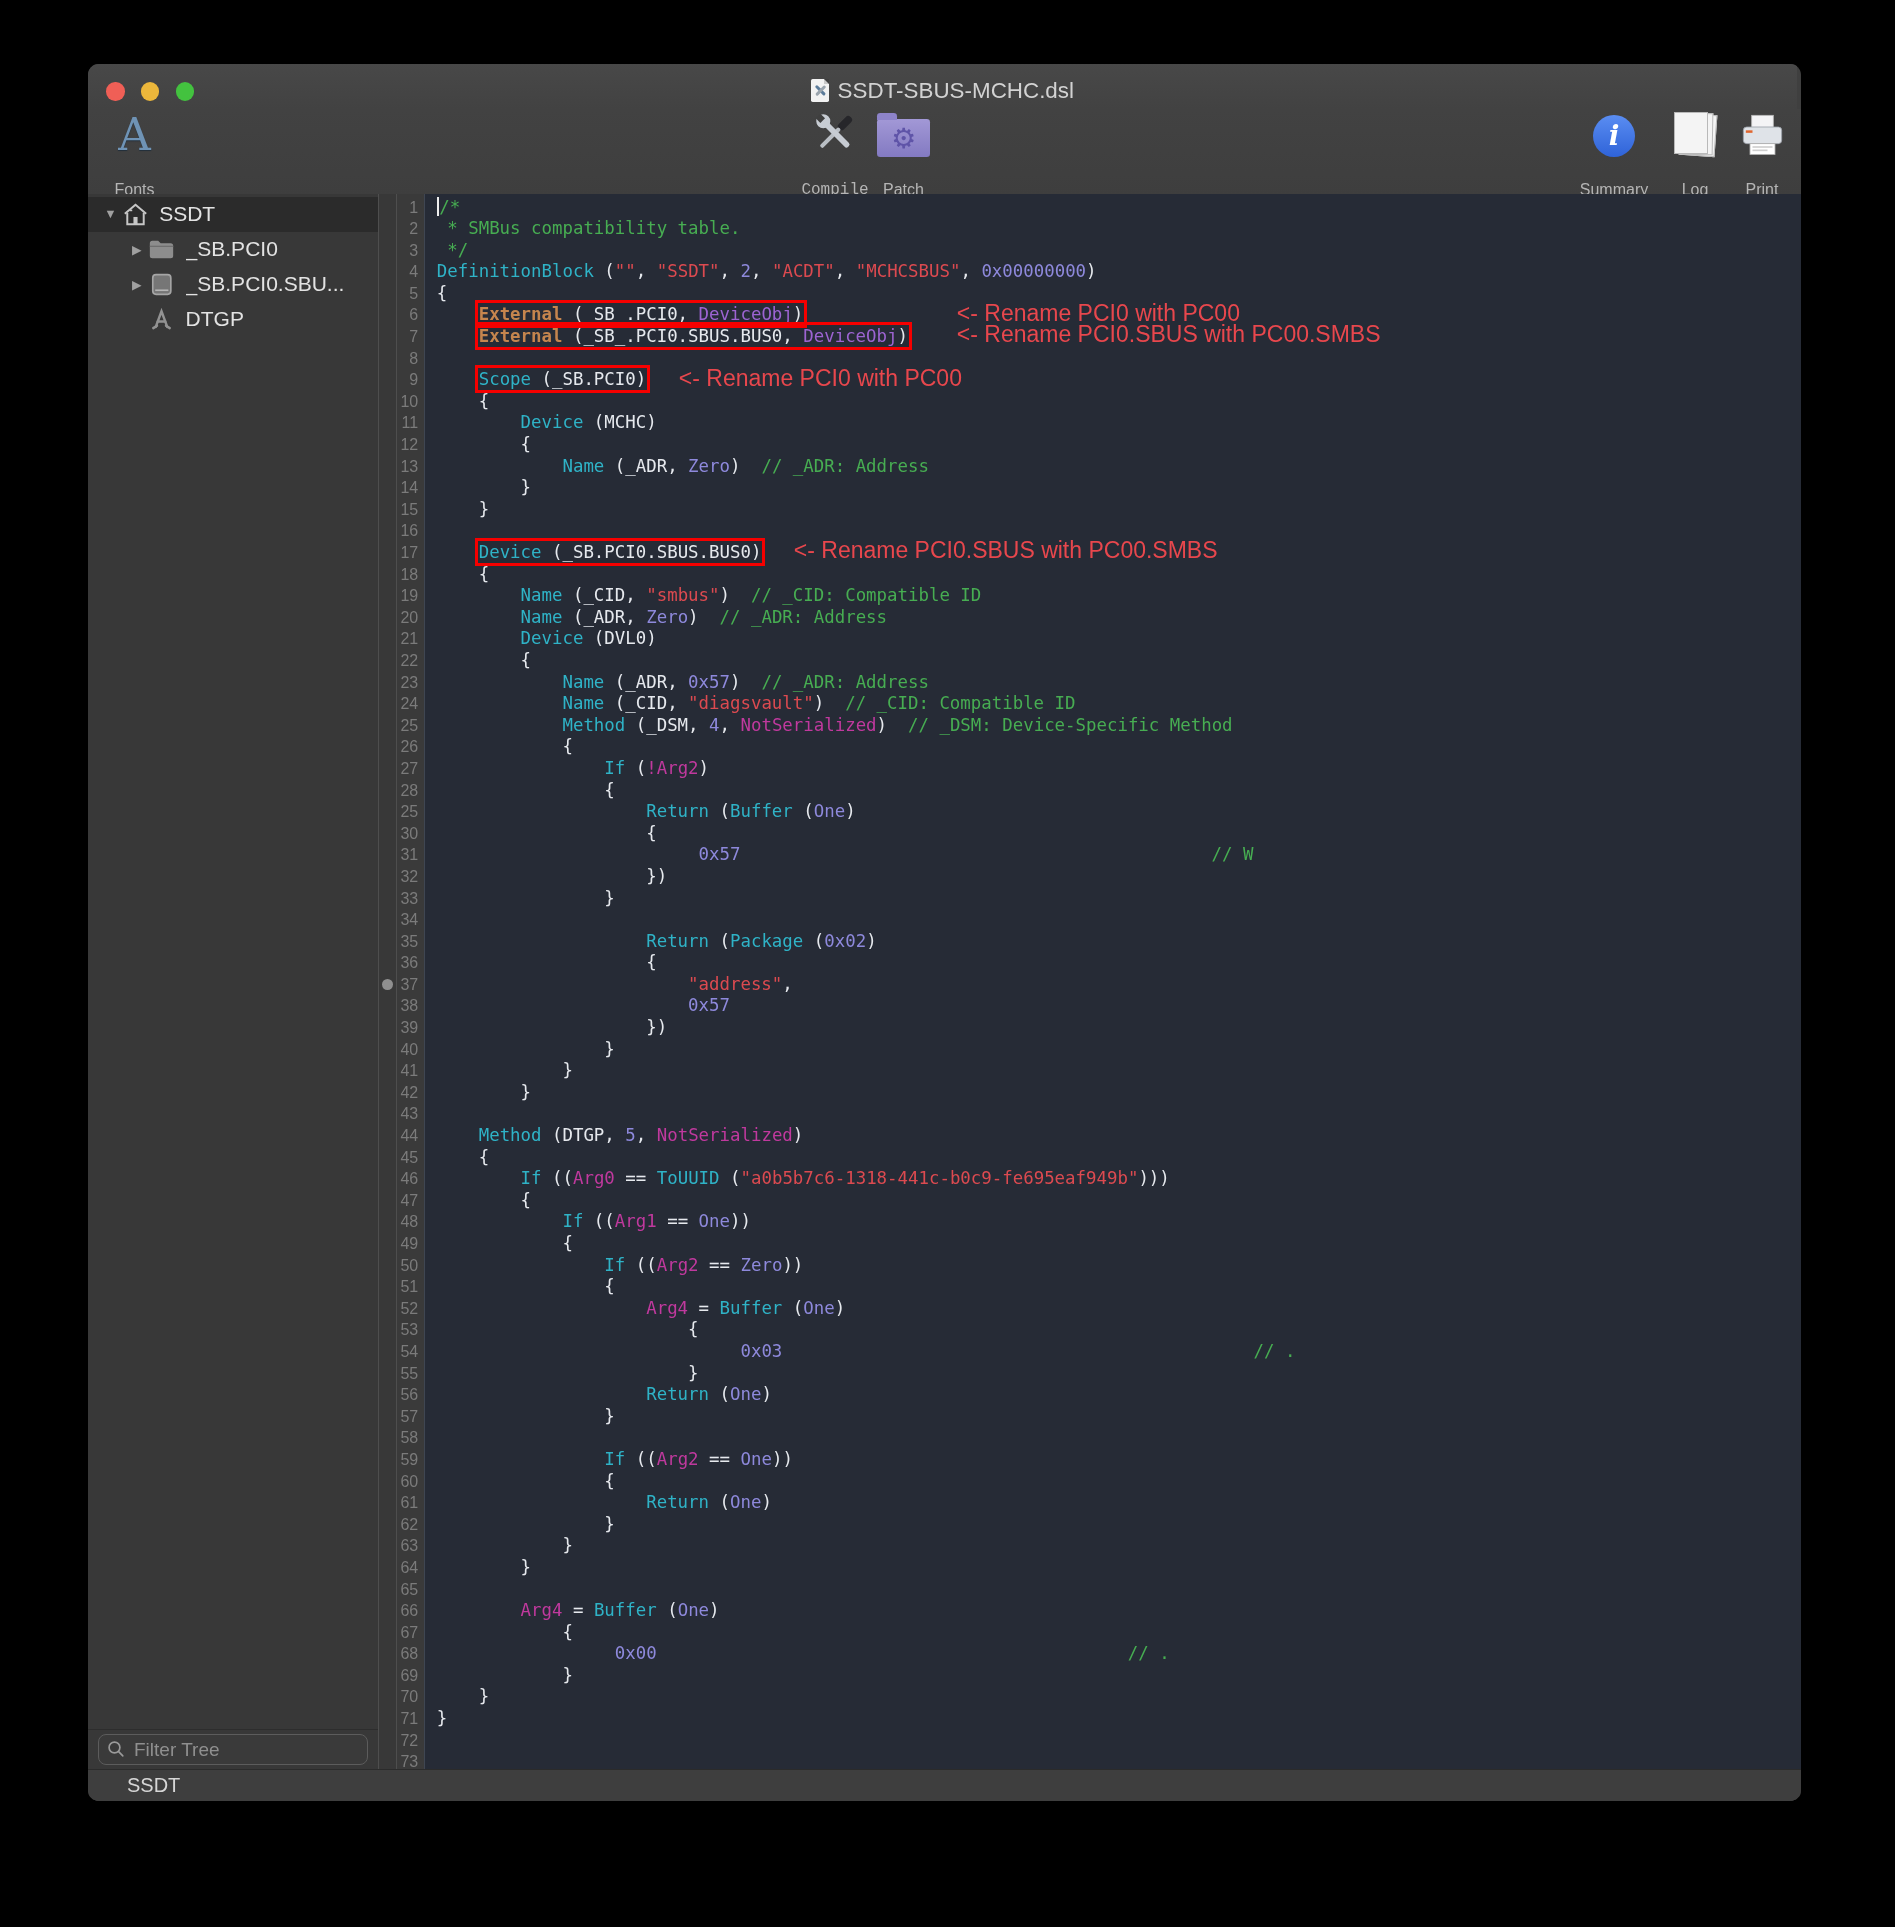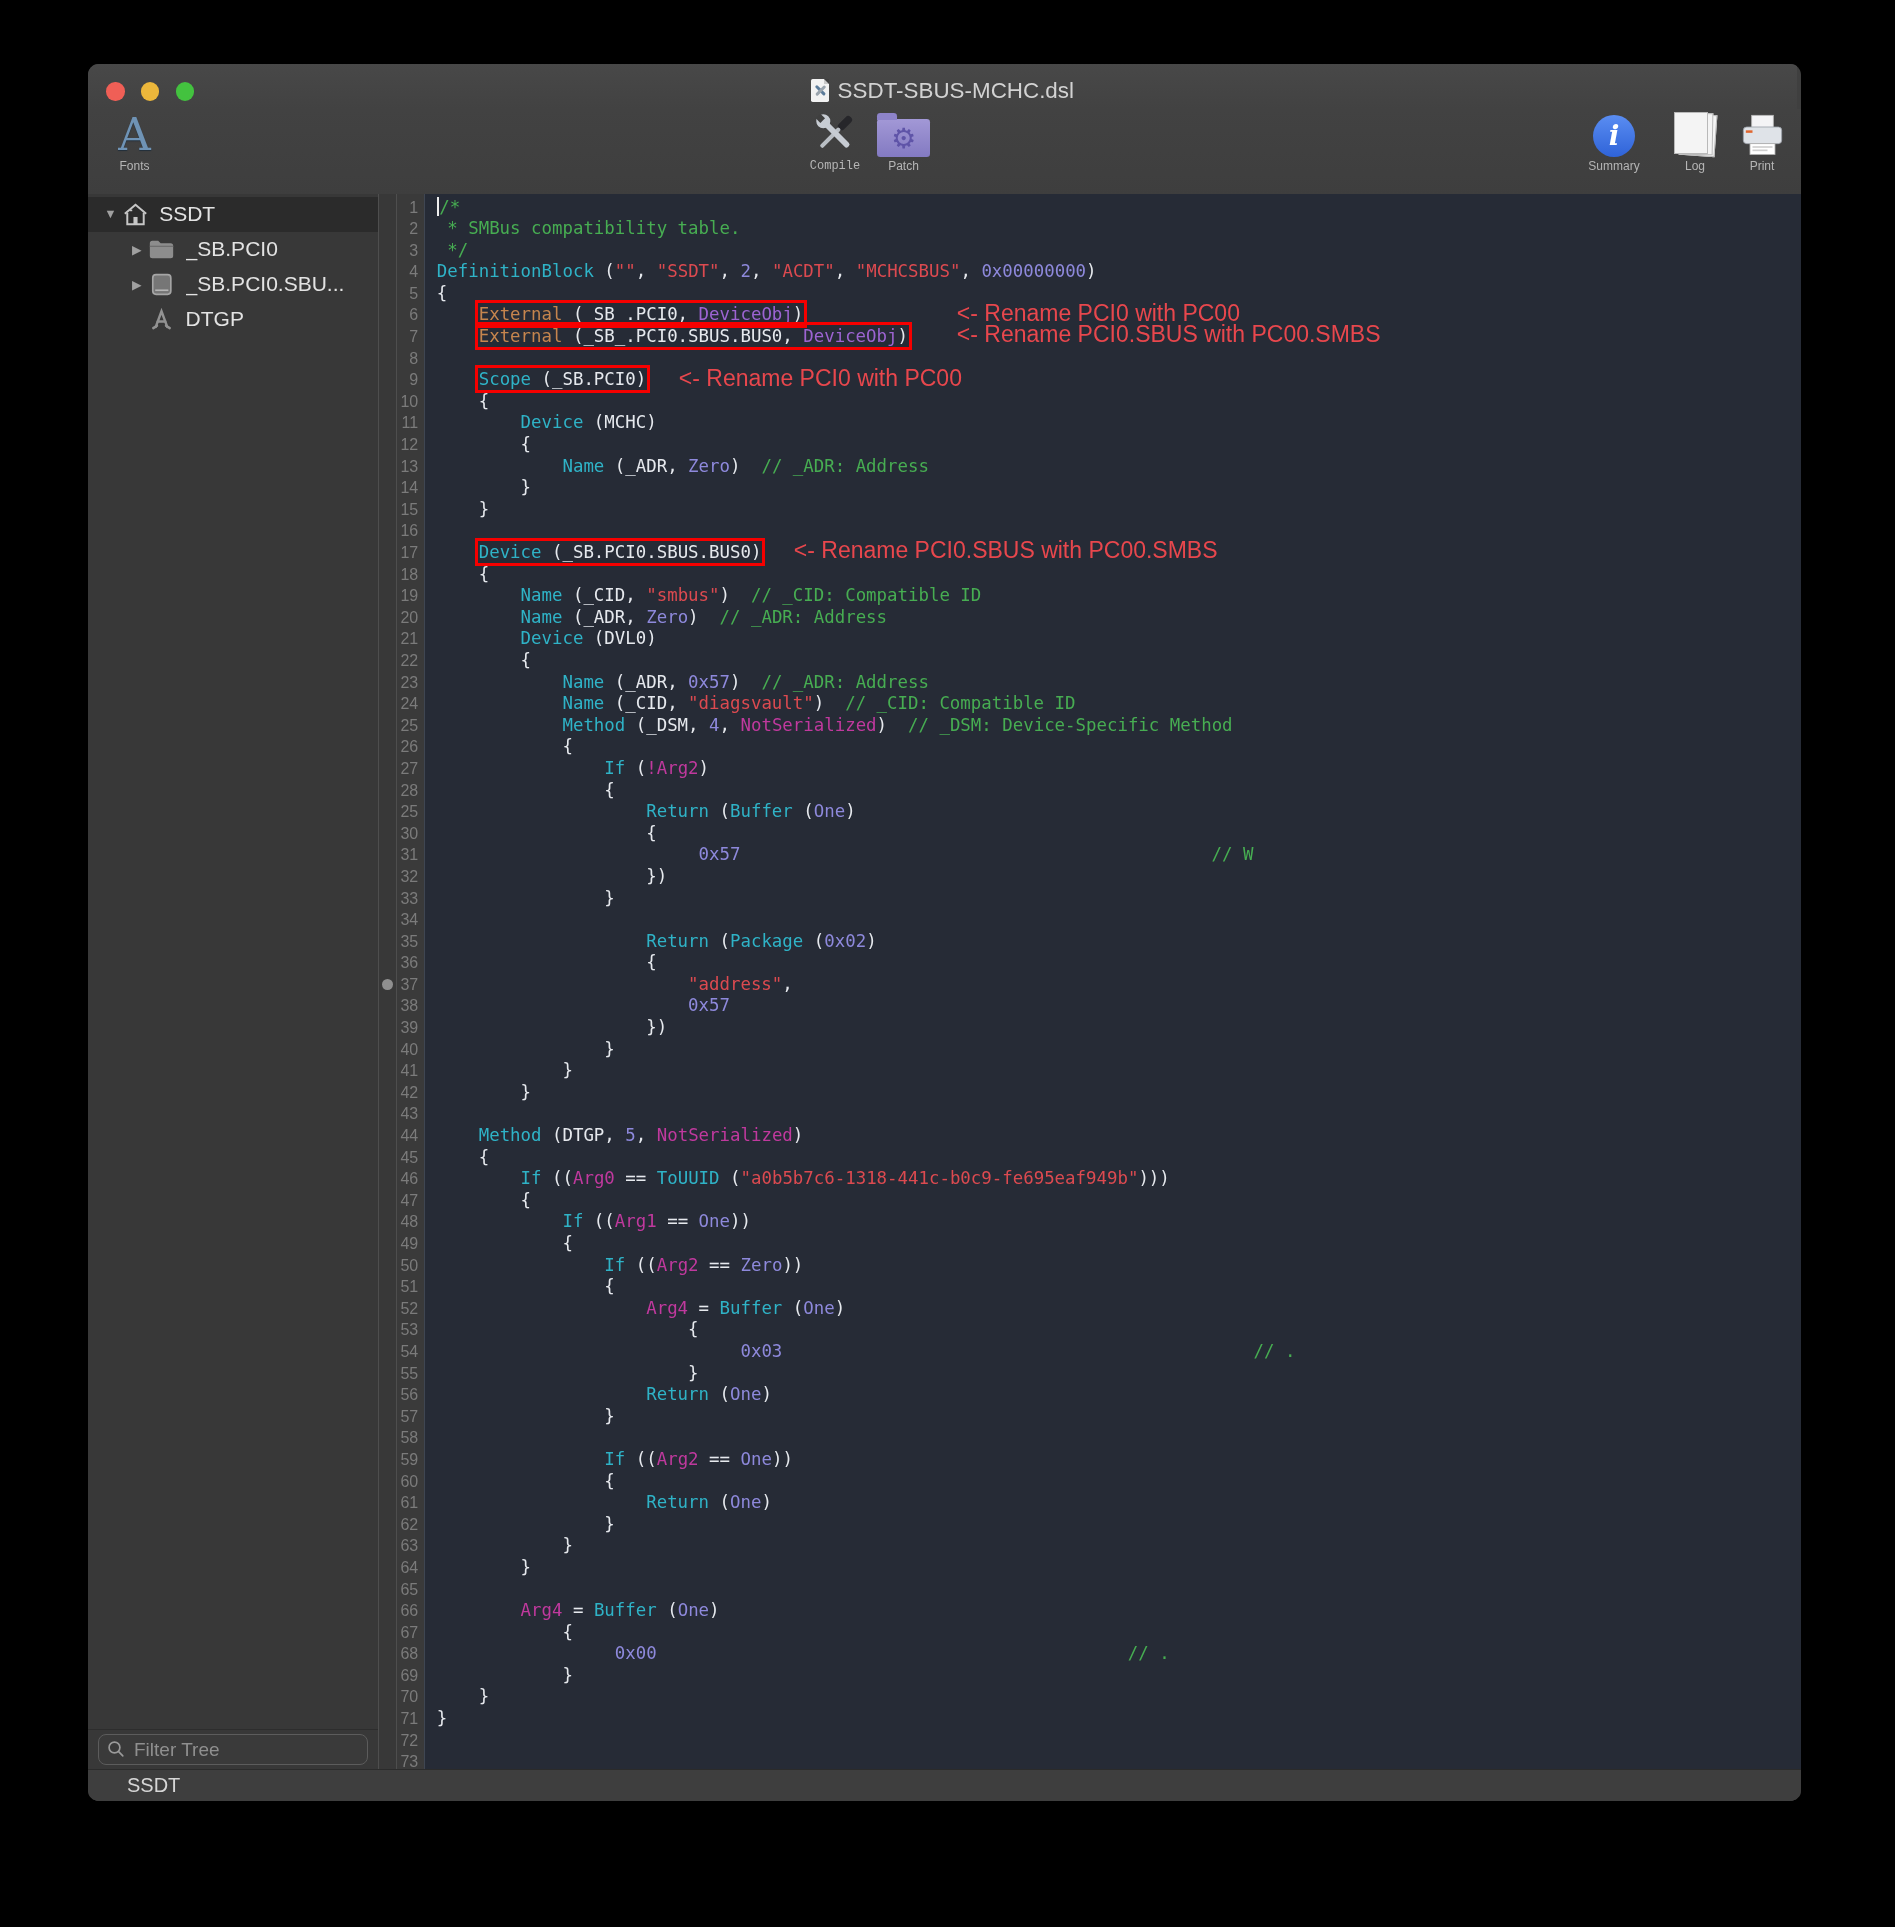--- a/index.html
+++ b/index.html
@@ -21,21 +21,21 @@
                   border-width:0 5.8px 5.8px 0;border-color:#8d8d8d #3f3f3f #c9c9c9 #8d8d8d;}
   .docicon i,.docicon b{position:absolute;left:2.5px;top:10px;width:13.3px;height:2.5px;border-radius:1.7px;}
   .docicon i{background:#5b7b9a;transform:rotate(45deg);}
   .docicon b{background:#9aa4ad;transform:rotate(-45deg);}
   .wtitle{font-size:22.4px;color:#d2d2d2;}
   
   .toolbar{position:absolute;left:0;top:45px;right:0;height:85px;
            background:linear-gradient(#424242,#3e3e3e);border-bottom:0.8px solid #282828;}
   .tbtn{position:absolute;top:0;text-align:center;cursor:default;}
   .tbtn .ic{height:48px;display:flex;align-items:flex-end;justify-content:center;}
-  .tbtn .lb{margin-top:2px;font-size:12px;color:#b5b5b5;}
+  .tbtn .lb{margin-top:24px;font-size:16px;color:#b5b5b5;}
   .fontsA{font-family:"DejaVu Serif",serif;font-size:45px;line-height:45px;color:#6f93b5;
           text-shadow:0 0.8px 0.8px #23303c;}
   .sumcircle{width:42px;height:42px;border-radius:50%;background:linear-gradient(#5a8df2,#2f63d8);
              display:flex;align-items:center;justify-content:center;}
   .sumcircle span{font-family:"DejaVu Serif",serif;font-style:italic;font-weight:bold;
                   font-size:28px;color:#fff;line-height:28px;}
   .pages{position:relative;width:43px;height:45px;}
   .pages div{position:absolute;width:32px;height:40px;background:#f4f4f4;border:0.8px solid #b9b9b9;}
   .pages .p1{left:8.3px;top:1.7px;transform:rotate(4deg);}
   .pages .p2{left:5px;top:0.8px;transform:rotate(1deg);}
@@ -67,21 +67,21 @@
   .mstrip{position:absolute;left:0;top:0;bottom:0;width:17.4px;background:#383838;
           border-left:0.8px solid #4e4e4e;border-right:0.8px solid #4e4e4e;box-sizing:content-box;}
   .mdot{position:absolute;left:3.3px;width:10.8px;height:10.8px;border-radius:50%;background:#8f8f8f;}
   .gutter{position:absolute;left:19px;top:0;bottom:0;width:28px;background:#3a3a3a;
           padding-top:2.5px;border-right:0.8px solid #3f4652;box-sizing:border-box;}
   .gnum{height:21.6px;line-height:21.6px;text-align:right;padding-right:5.8px;
         font-size:16px;color:#7b7b7b;}
   .codewrap{position:absolute;left:48px;top:0;right:0;bottom:0;padding:2.5px 0 0 10.8px;}
   .line{height:21.6px;line-height:21.6px;white-space:pre;position:relative;
         font-family:"DejaVu Sans Mono",monospace;font-size:17.4px;}
-  .sw{color:#e6e9ee;} .sc{color:#47ad52;} .sk{color:#2fb3c7;} .se{color:#c5854e;}
+  .sw{color:#e6e9ee;} .sc{color:#47ad52;} .sk{color:#2fb3c7;} .se{color:#c5854e;font-weight:bold;}
   .ss{color:#dc4a50;} .sn{color:#8e89dc;} .sm{color:#c0399e;} .so{color:#9d64d2;}
   .caret{display:inline-block;width:2.5px;height:19px;background:#eeeeee;vertical-align:-3.3px;}
   .rbox{outline:3.3px solid #f60000;outline-offset:1.7px;}
   .anno{position:absolute;top:-1.7px;font-family:"Liberation Sans",sans-serif;
         font-size:23px;color:#e8474d;white-space:nowrap;}
   
   .statusbar{position:absolute;left:0;right:0;bottom:0;height:32px;background:#3e3e3e;
              border-top:0.8px solid #2b2b2b;display:flex;align-items:center;padding-left:39px;
              font-size:20px;color:#d6d6d6;box-sizing:border-box;}
 </style>

